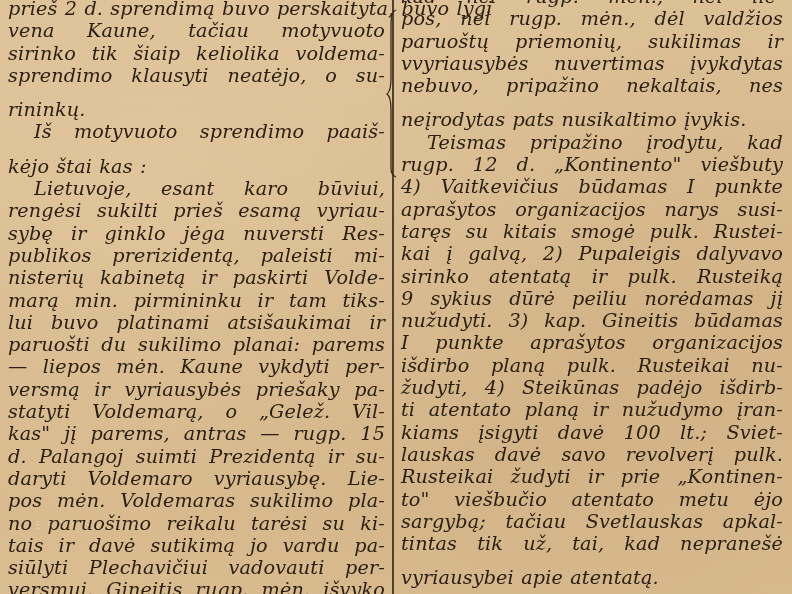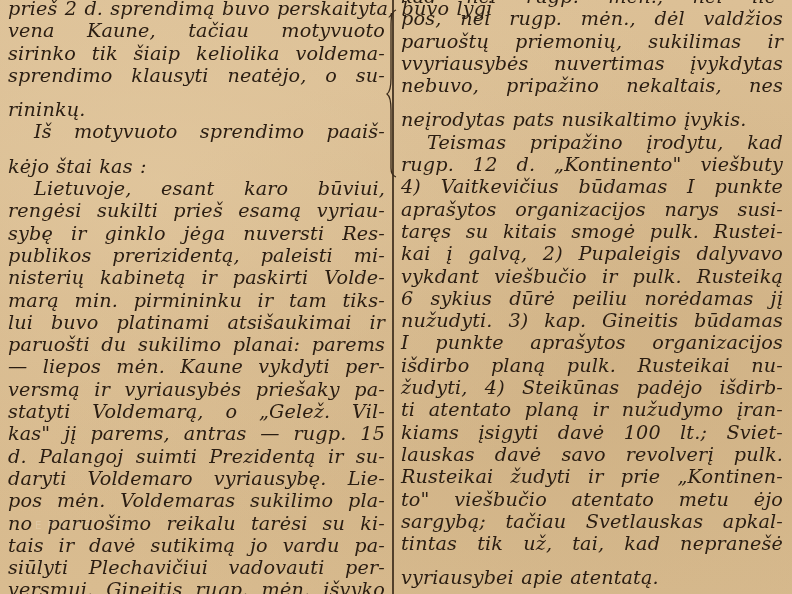--- a/index.html
+++ b/index.html
@@ -132,22 +132,22 @@
     <span class="line">paruoštų priemonių, sukilimas ir</span>
     <span class="line">vvyriausybės nuvertimas įvykdytas</span>
     <span class="line">nebuvo, pripažino nekaltais, nes</span>
     <span class="line last">neįrodytas pats nusikaltimo įvykis.</span>
     <span class="line indent gap-before">Teismas pripažino įrodytu, kad</span>
     <span class="line">rugp. 12 d. „Kontinento" viešbuty</span>
     <span class="line">4) Vaitkevičius būdamas I punkte</span>
     <span class="line">aprašytos organizacijos narys susi-</span>
     <span class="line">taręs su kitais smogė pulk. Rustei-</span>
     <span class="line">kai į galvą, 2) Pupaleigis dalyvavo</span>
-    <span class="line">vykdant viešbučio ir pulk. Rusteiką</span>
-    <span class="line">6 sykius dūrė peiliu norėdamas jį</span>
+    <span class="line">sirinko atentatą ir pulk. Rusteiką</span>
+    <span class="line">9 sykius dūrė peiliu norėdamas jį</span>
     <span class="line">nužudyti. 3) kap. Gineitis būdamas</span>
     <span class="line">I punkte aprašytos organizacijos</span>
     <span class="line">išdirbo planą pulk. Rusteikai nu-</span>
     <span class="line">žudyti, 4) Steikūnas padėjo išdirb-</span>
     <span class="line">ti atentato planą ir nužudymo įran-</span>
     <span class="line">kiams įsigyti davė 100 lt.; Sviet-</span>
     <span class="line">lauskas davė savo revolverį pulk.</span>
     <span class="line">Rusteikai žudyti ir prie „Kontinen-</span>
     <span class="line">to" viešbučio atentato metu ėjo</span>
     <span class="line">sargybą; tačiau Svetlauskas apkal-</span>

